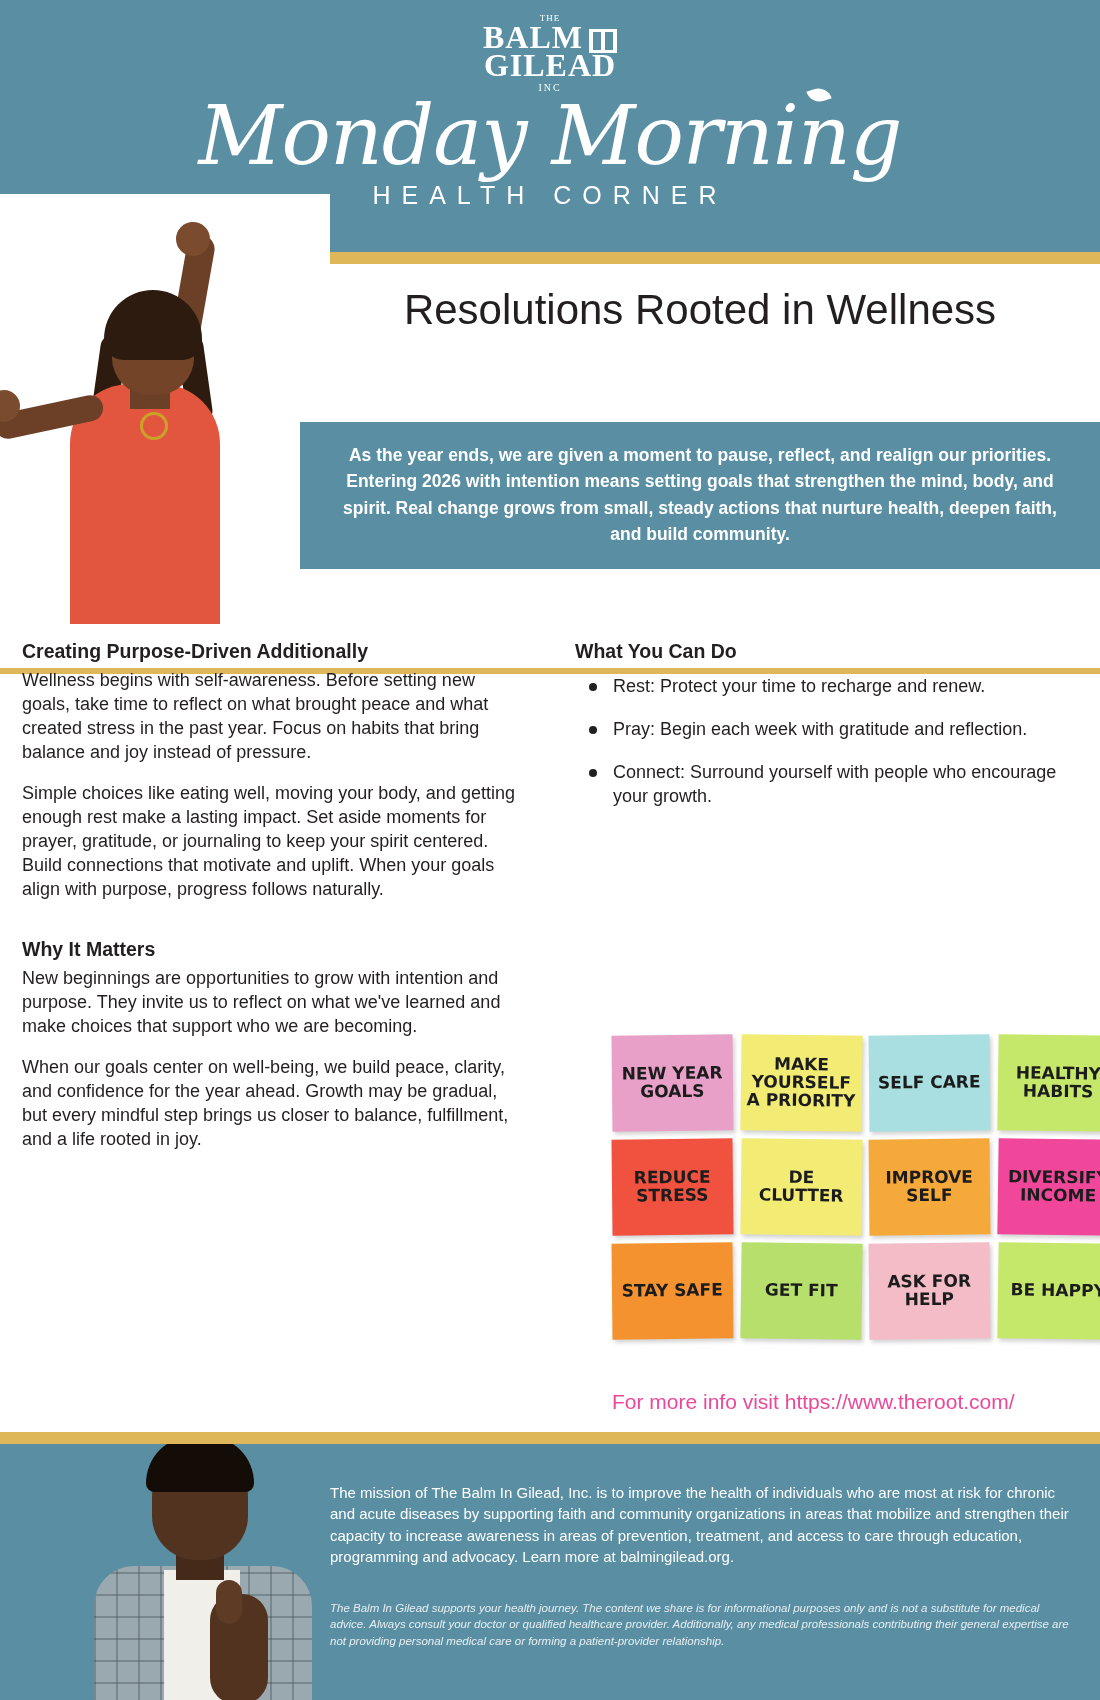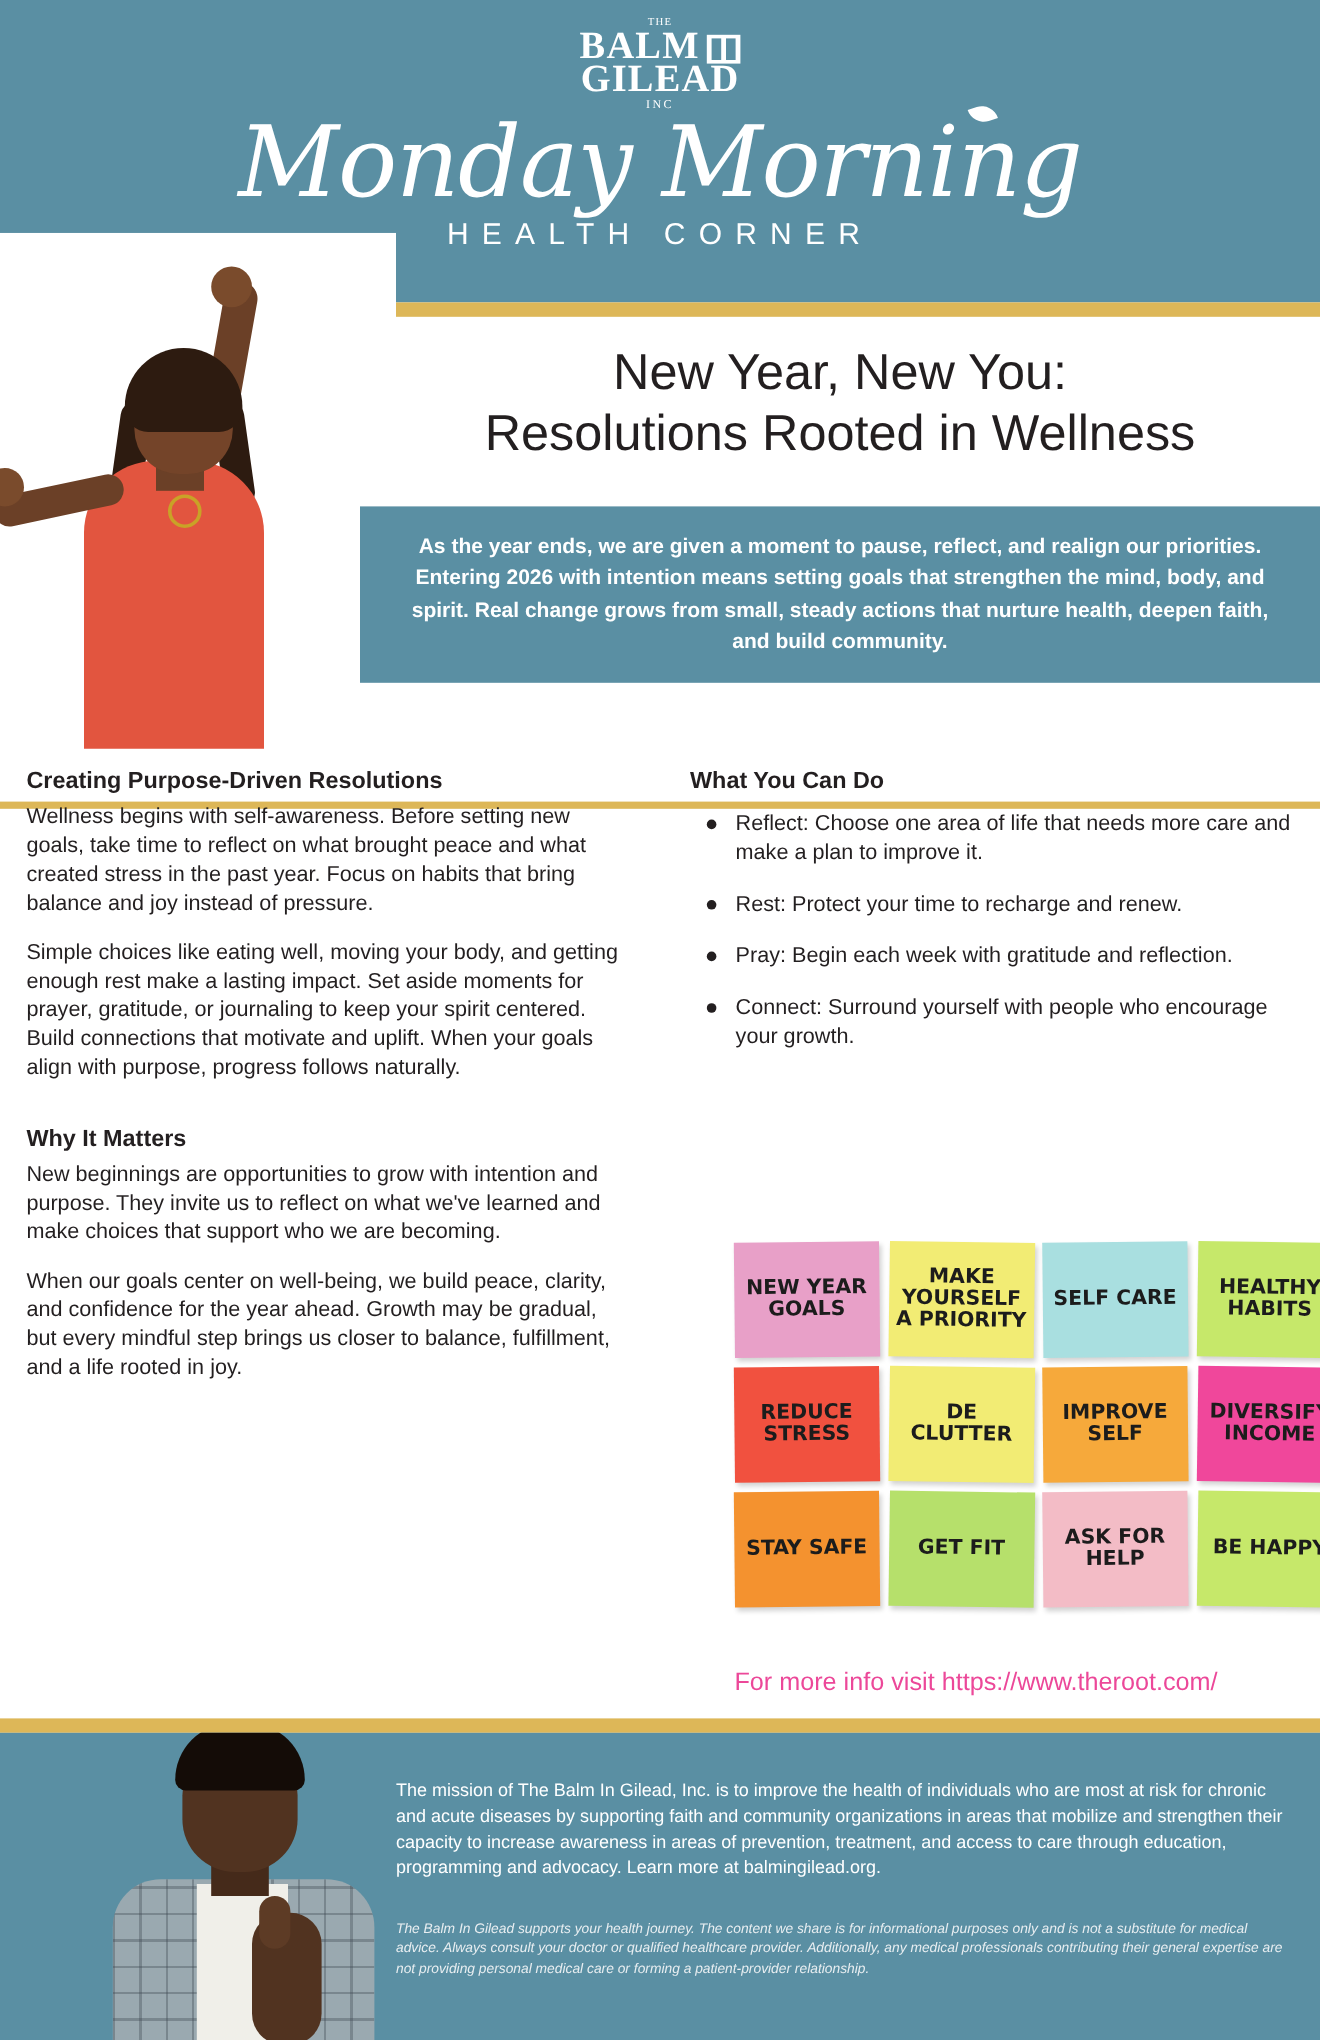--- a/index.html
+++ b/index.html
@@ -467,42 +467,40 @@
     <div class="hp-hair3"></div>
     <div class="hp-body"></div>
     <div class="hp-arm-side"></div>
     <div class="hp-hand"></div>
     <div class="hp-neck"></div>
     <div class="hp-head"></div>
     <div class="hp-hair"></div>
     <div class="hp-necklace"></div>
   </div>
   <div class="hero-title">
-    <div>New Year, New You:</div>
     <div>Resolutions Rooted in Wellness</div>
   </div>
   <div class="intro-box">As the year ends, we are given a moment to pause, reflect, and realign our priorities. Entering 2026 with intention means setting goals that strengthen the mind, body, and spirit. Real change grows from small, steady actions that nurture health, deepen faith, and build community.</div>
 </div>
 
 <div class="content">
 
   <div class="col-left">
-    <h2 class="sec">Creating Purpose-Driven Resolutions</h2>
+    <h2 class="sec">Creating Purpose-Driven Additionally</h2>
     <p class="body">Wellness begins with self-awareness. Before setting new goals, take time to reflect on what brought peace and what created stress in the past year. Focus on habits that bring balance and joy instead of pressure.</p>
     <p class="body">Simple choices like eating well, moving your body, and getting enough rest make a lasting impact. Set aside moments for prayer, gratitude, or journaling to keep your spirit centered. Build connections that motivate and uplift. When your goals align with purpose, progress follows naturally.</p>
     <div class="sec-gap"></div>
     <h2 class="sec">Why It Matters</h2>
     <p class="body">New beginnings are opportunities to grow with intention and purpose. They invite us to reflect on what we've learned and make choices that support who we are becoming.</p>
     <p class="body last">When our goals center on well-being, we build peace, clarity, and confidence for the year ahead. Growth may be gradual, but every mindful step brings us closer to balance, fulfillment, and a life rooted in joy.</p>
   </div>
 
   <div class="col-right">
     <h2 class="sec">What You Can Do</h2>
     <ul class="dolist">
-      <li>Reflect: Choose one area of life that needs more care and make a plan to improve it.</li>
       <li>Rest: Protect your time to recharge and renew.</li>
       <li>Pray: Begin each week with gratitude and reflection.</li>
       <li>Connect: Surround yourself with people who encourage your growth.</li>
     </ul>
   </div>
 </div>
 
 <div class="notes">
   <div class="note" style="background: rgb(232, 160, 200);">NEW YEAR GOALS</div>
   <div class="note" style="background: rgb(242, 236, 116);">MAKE YOURSELF A PRIORITY</div>

